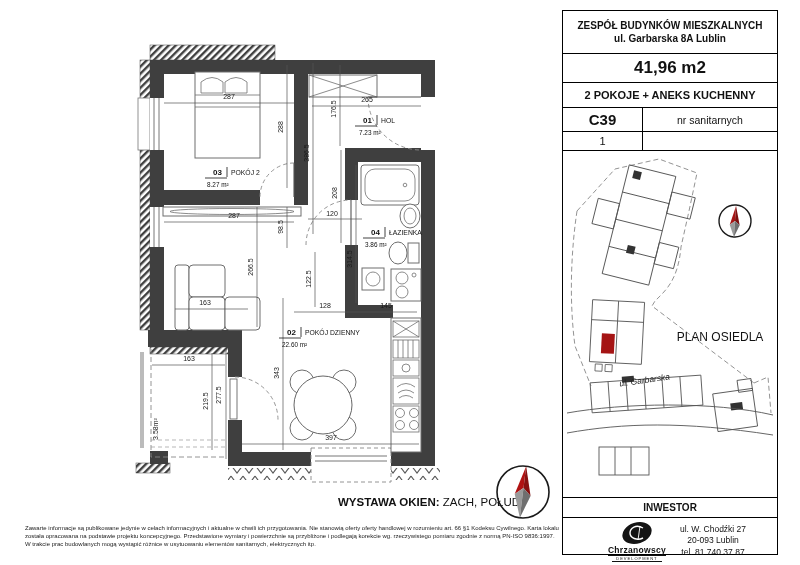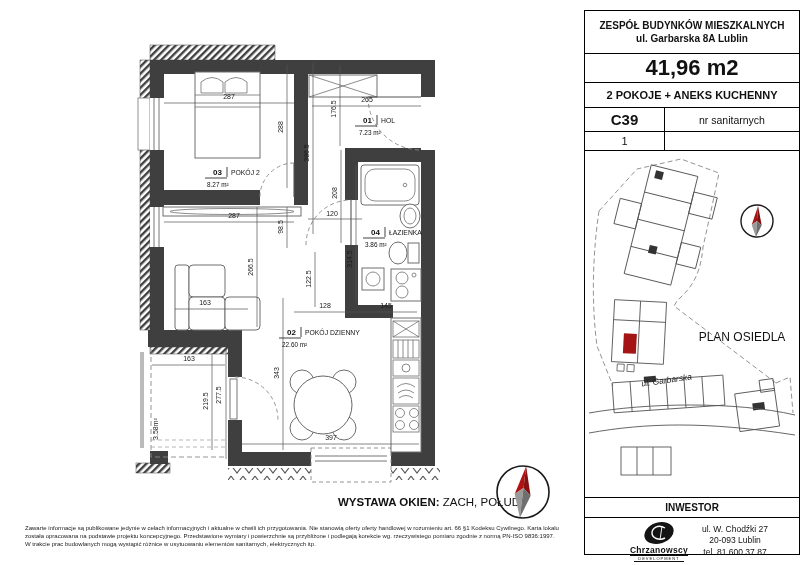--- a/index.html
+++ b/index.html
@@ -15,26 +15,26 @@
   .dl{stroke:#555;stroke-width:0.7;}
   .dim{font-size:7px;fill:#1a1a1a;text-anchor:middle;}
   .darc{fill:none;stroke:#8a8a8a;stroke-width:0.9;stroke-dasharray:4 3;}
   .leaf{stroke:#555;stroke-width:1.1;}
   .rnum{font-size:8px;font-weight:bold;fill:#111;}
   .rname{font-size:6.8px;fill:#111;}
   .rarea{font-size:6.4px;fill:#111;}
   .lbl-line{stroke:#111;stroke-width:0.8;}
 
   
-  #rpanel{position:absolute;left:584px;top:10px;width:216px;height:545px;
+  #rpanel{position:absolute;left:562px;top:10px;width:216px;height:545px;
           border:1.5px solid #000;box-sizing:border-box;display:flex;flex-direction:column;background:#fff;}
   .rp-row{border-bottom:1.5px solid #000;display:flex;align-items:center;justify-content:center;
           text-align:center;flex:none;box-sizing:border-box;}
   .rp-title{height:43px;flex-direction:column;font-weight:bold;font-size:10px;line-height:13px;}
-  .rp-area{height:29px;font-weight:bold;font-size:22px;}
+  .rp-area{height:29px;font-weight:bold;font-size:17px;}
   .rp-layout{height:25px;font-weight:bold;font-size:11px;}
   .rp-split{display:grid;grid-template-columns:80px 1fr;align-items:stretch;justify-content:stretch;padding:0;}
   .rp-split .cl{border-right:1.5px solid #000;display:flex;align-items:center;justify-content:center;}
   .rp-split .cr{display:flex;align-items:center;justify-content:center;font-size:10.5px;}
   .rp-unit{height:24px;}
   .rp-unit .cl{font-weight:bold;font-size:15px;}
   .rp-floor{height:19px;}
   .rp-floor .cl{font-size:11px;}
   .rp-site{flex:1;position:relative;border-bottom:1.5px solid #000;}
   .rp-invhead{height:20px;font-weight:bold;font-size:10px;}
@@ -399,21 +399,21 @@
           <ellipse cx="20" cy="12" rx="15" ry="10.5" transform="rotate(-18 20 12)" fill="#141414"></ellipse>
           <path d="M26,7 C19,3 13,7 13,12 C13,17 20,20 26,17" fill="none" stroke="#ffffff" stroke-width="1.4"></path>
           <line x1="23" y1="5" x2="21" y2="19" stroke="#ffffff" stroke-width="0.9"></line>
         </svg>
         <div class="inv-name">Chrzanowscy</div>
         <div class="inv-tag">DEVELOPMENT</div>
       </div>
       <div class="inv-addr">
         <div>ul. W. Chodźki 27</div>
         <div>20-093 Lublin</div>
-        <div>tel. 81 600 37 87</div>
+        <div>tel. 81 740 37 87</div>
       </div>
     </div>
   </div>
 
   <div id="exposure"><b>WYSTAWA OKIEN:</b><span> ZACH, POŁUD</span></div>
 
   <svg id="compass-main" width="58" height="58" viewBox="0 0 58 58">
     <circle cx="29" cy="30" r="26" fill="none" stroke="#1a1a1a" stroke-width="1.6"></circle>
     <g transform="rotate(7 29 30)">
       <path d="M29,4 L21,33 L29,26 Z" fill="#b01212"></path>

